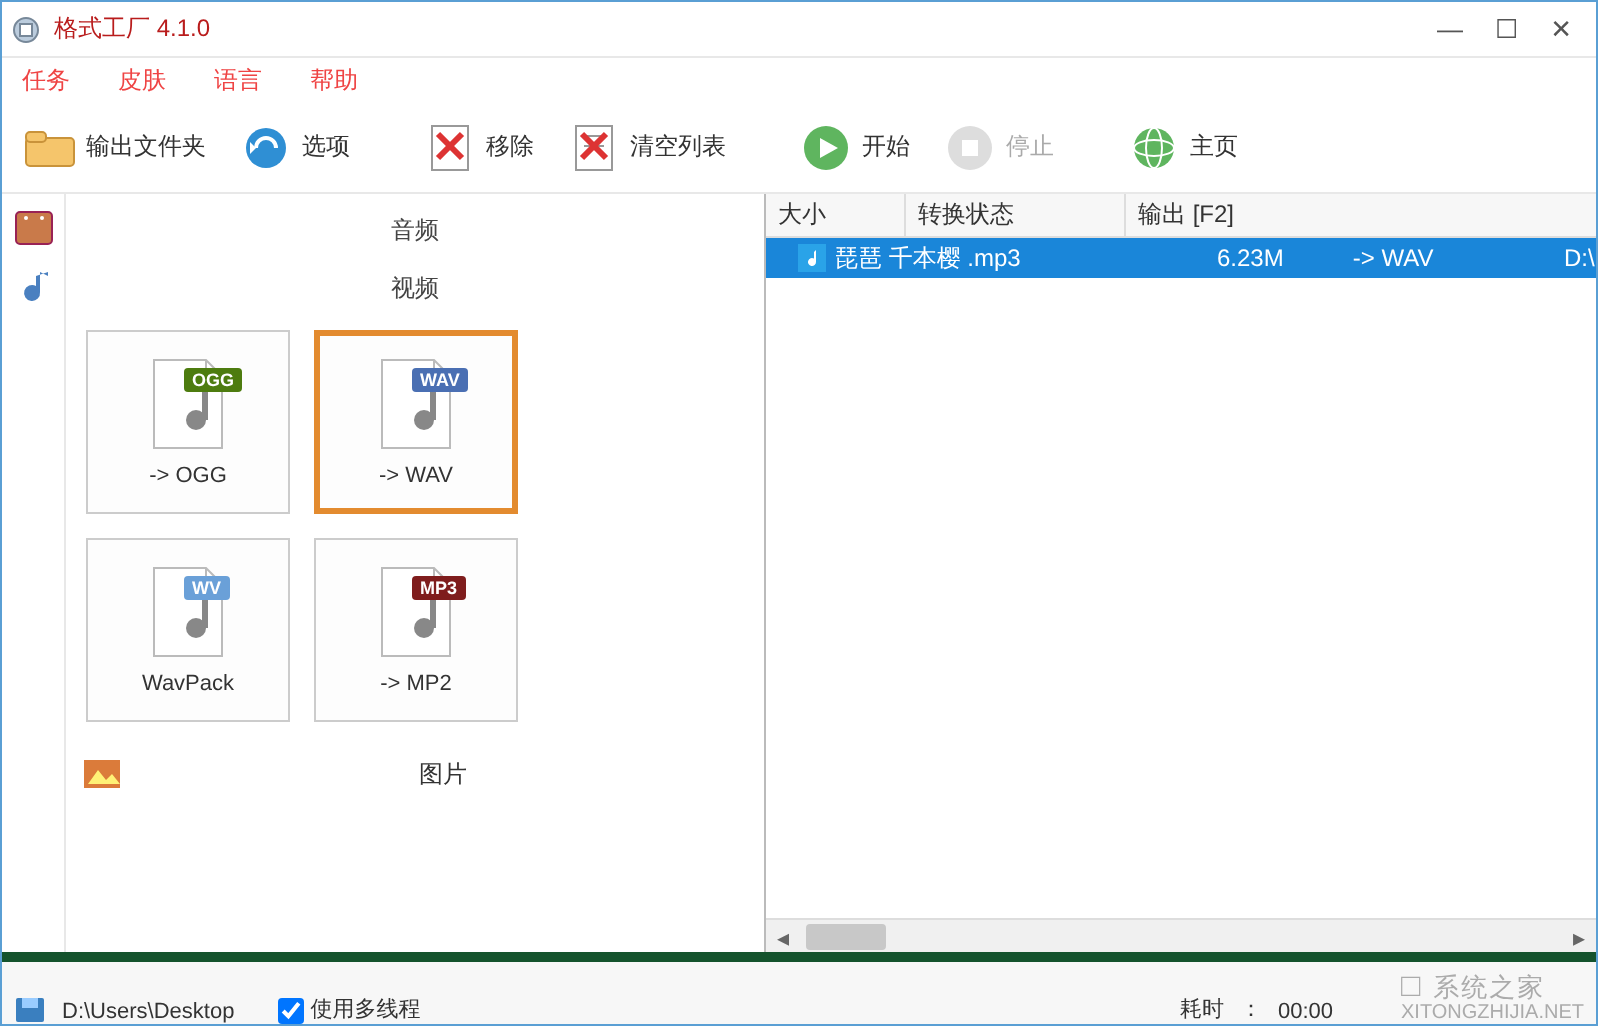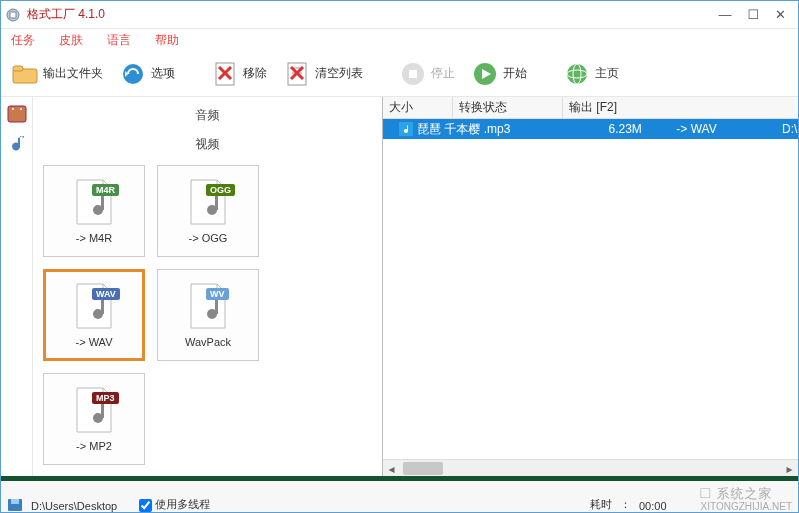--- a/index.html
+++ b/index.html
@@ -115,37 +115,37 @@
             <rect x="3" y="2" width="18" height="22" fill="#fff" stroke="#999"></rect>
             <line x1="7" y1="7" x2="17" y2="7" stroke="#999"></line>
             <line x1="7" y1="12" x2="17" y2="12" stroke="#999"></line>
             <line x1="6" y1="6" x2="18" y2="18" stroke="#d33" stroke-width="3"></line>
             <line x1="18" y1="6" x2="6" y2="18" stroke="#d33" stroke-width="3"></line>
           </svg>
         </span>
       <span class="lbl">清空列表</span>
     </div>
     <div style="width:12px"></div>
+    <div class="tool-item">
+      <span class="ico">
+          <svg width="26" height="26">
+            <circle cx="13" cy="13" r="11" fill="#5fb55f"></circle>
+            <polygon points="10,8 10,18 19,13" fill="#fff"></polygon>
+          </svg>
+        </span>
+      <span class="lbl">开始</span>
+    </div>
     <div class="tool-item dis">
       <span class="ico">
           <svg width="26" height="26">
             <circle cx="13" cy="13" r="11" fill="#ddd"></circle>
             <rect x="9" y="9" width="8" height="8" fill="#fff"></rect>
           </svg>
         </span>
       <span class="lbl">停止</span>
-    </div>
-    <div class="tool-item">
-      <span class="ico">
-          <svg width="26" height="26">
-            <circle cx="13" cy="13" r="11" fill="#5fb55f"></circle>
-            <polygon points="10,8 10,18 19,13" fill="#fff"></polygon>
-          </svg>
-        </span>
-      <span class="lbl">开始</span>
     </div>
     <div style="width:12px"></div>
     <div class="tool-item">
       <span class="ico">
           <svg width="26" height="26">
             <circle cx="13" cy="13" r="10" fill="#5fb55f"></circle>
             <ellipse cx="13" cy="13" rx="10" ry="4" fill="none" stroke="#fff"></ellipse>
             <ellipse cx="13" cy="13" rx="4" ry="10" fill="none" stroke="#fff"></ellipse>
           </svg>
         </span>
@@ -168,32 +168,20 @@
             <path d="M12 2 v10 a4 4 0 1 1 -2 -3 V4 l6 -2 v2 z" fill="#4a80c0"></path>
           </svg>
         </span>
     </div>
 
     <div class="center">
       <div class="section-title">音频</div>
       <div class="section-title">视频</div>
 
       <div class="grid" id="fmt-grid">
-          <div class="fmt">
-            <div class="picon">
-              <svg width="42" height="48">
-                <path d="M4 2 h26 l8 8 v36 h-34 z" fill="#fff" stroke="#bbb"></path>
-                <path d="M30 2 v8 h8" fill="none" stroke="#bbb"></path>
-                <circle cx="25" cy="32" r="5" fill="#888"></circle>
-                <rect x="28" y="18" width="3" height="14" fill="#888"></rect>
-              </svg>
-              <span class="badge" style="background:#4b8e4b">M4R</span>
-            </div>
-            <div class="cap">-&gt; M4R</div>
-          </div>
           <div class="fmt">
             <div class="picon">
               <svg width="42" height="48">
                 <path d="M4 2 h26 l8 8 v36 h-34 z" fill="#fff" stroke="#bbb"></path>
                 <path d="M30 2 v8 h8" fill="none" stroke="#bbb"></path>
                 <circle cx="25" cy="32" r="5" fill="#888"></circle>
                 <rect x="28" y="18" width="3" height="14" fill="#888"></rect>
               </svg>
               <span class="badge" style="background:#4d7c0f">OGG</span>
             </div>

